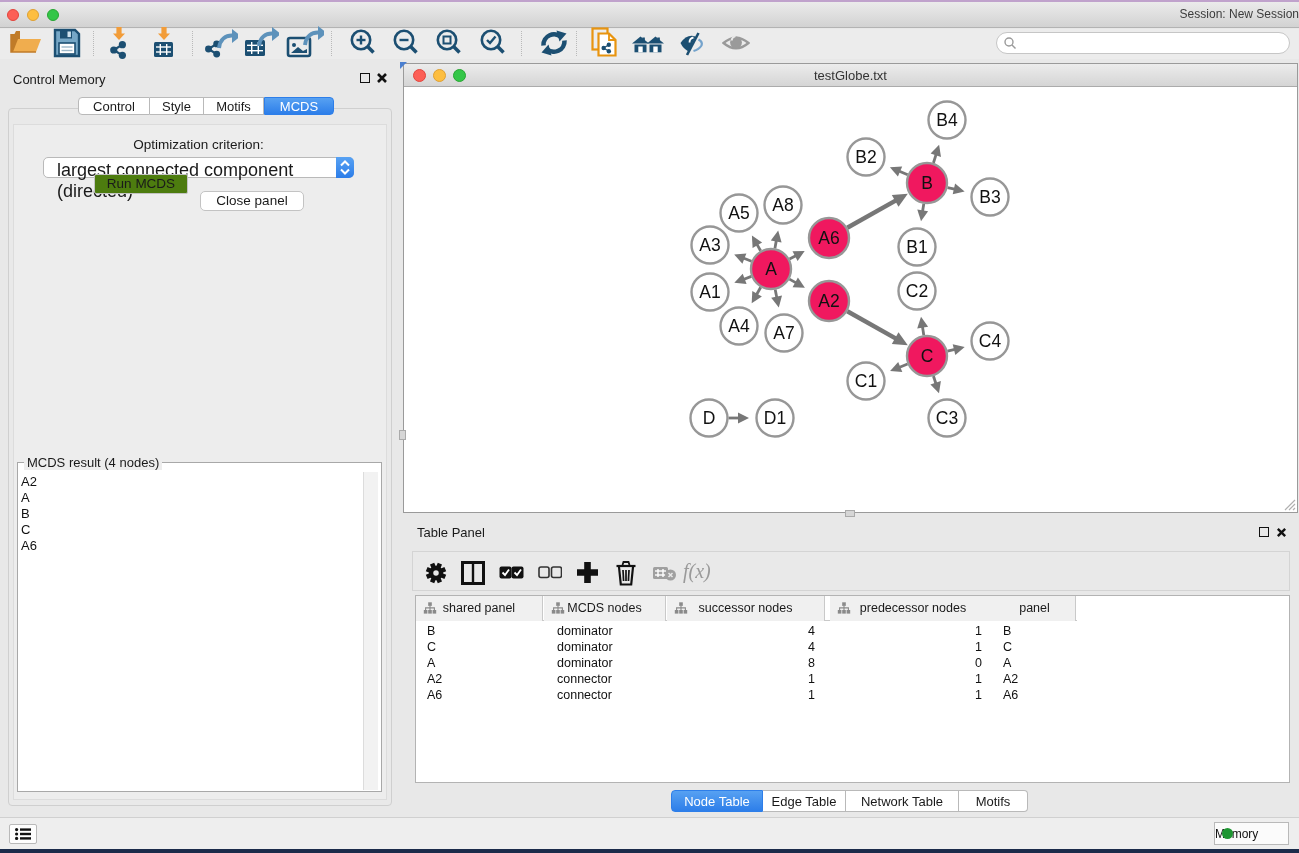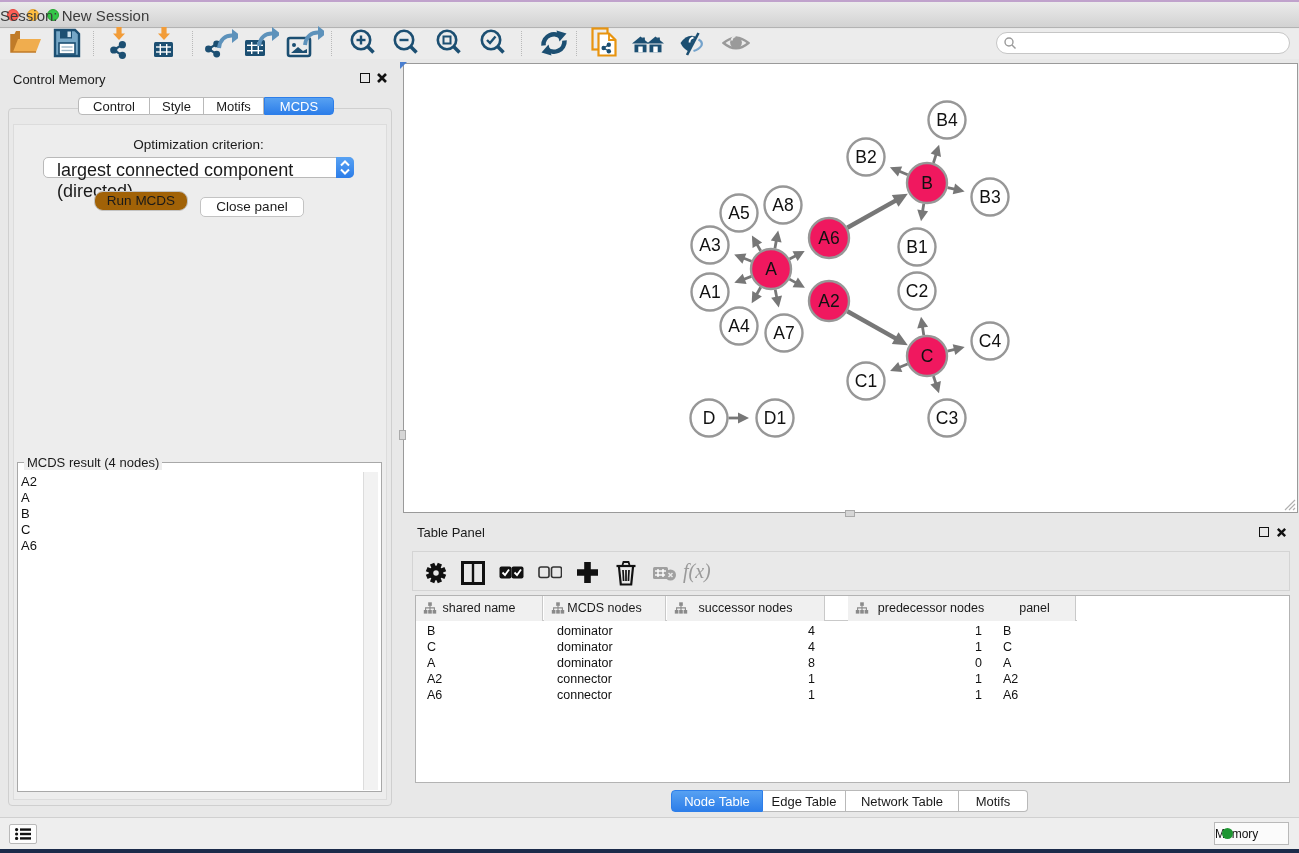--- a/index.html
+++ b/index.html
@@ -10,21 +10,21 @@
 .th {position:absolute;top:0;height:25px;border-right:1px solid #c9c9c9;text-align:center;font-size:12.5px;line-height:24px;color:#1a1a1a;background:#f0f0f0}
 .td {position:absolute;font-size:12.5px;color:#111;height:16px;line-height:16px}
 </style></head><body>
 
 <div class="abs" style="left:0;top:0;width:1299px;height:2px;background:#c0a2cc"></div>
 
 <div class="abs" style="left:0;top:2px;width:1299px;height:26px;background:linear-gradient(#ebebeb,#d2d2d2);border-bottom:1px solid #b3b3b3;border-radius:5px 5px 0 0">
  <div class="abs" style="left:7px;top:7px;width:12px;height:12px;border-radius:50%;background:#fc5f56;border:0.5px solid #e2443c"></div>
  <div class="abs" style="left:27px;top:7px;width:12px;height:12px;border-radius:50%;background:#fdbe40;border:0.5px solid #dfa032"></div>
  <div class="abs" style="left:47px;top:7px;width:12px;height:12px;border-radius:50%;background:#34c648;border:0.5px solid #27a532"></div>
- <div class="abs" style="left:0;top:5px;width:1299px;text-align:left;font-size:15px;color:#3c3c3c">Session: New Session</div>
+ <div class="abs" style="left:0;top:5px;width:1299px;text-align:right;font-size:12px;color:#3c3c3c">Session: New Session</div>
 </div>
 
 <div class="abs" style="left:0;top:29px;width:1299px;height:30px;background:#ececec"></div>
 <svg class="ti" style="left:8px" width="36" height="34" viewBox="0 0 36 34">
     <path d="M3 8 L3 26 L12 26 L12 5 L8 5 L6.5 8 Z" fill="#c07b28"></path>
     <path d="M5 26 L10 13 L33 13 L28 26 Z" fill="#f0ad4e"></path>
     <path d="M3 8 L3 26 L28 26" fill="none" stroke="#c07b28" stroke-width="1.5"></path>
   </svg>
 <svg class="ti" style="left:52px" width="30" height="34" viewBox="0 0 30 34">
     <path d="M3 4 L23 4 L27 8 L27 30 L3 30 Z" fill="#76a7c6" stroke="#1c4f72" stroke-width="2.4"></path>
@@ -169,29 +169,35 @@
 <div class="abs" style="left:43px;top:157px;width:311px;height:21px;background:#fff;border:1px solid #b9b9b9;border-radius:5px">
  <div class="abs" style="left:13px;top:2px;font-size:18px;color:#1a1a1a">largest connected component (directed)</div>
  <div class="abs" style="right:-1px;top:-1px;width:18px;height:21px;background:linear-gradient(#58a2f3,#2c7de9);border-radius:0 5px 5px 0">
   <svg width="12" height="15" viewBox="0 0 12 15" style="position:absolute;left:3px;top:3px">
         <path d="M2 5.5 L6 1.5 L10 5.5" fill="none" stroke="#fff" stroke-width="2"></path>
         <path d="M2 9.5 L6 13.5 L10 9.5" fill="none" stroke="#fff" stroke-width="2"></path>
       </svg>
  </div>
 </div>
 
-<div class="abs" style="left:94px;top:191px;width:94px;height:20px;background:#a16207;border:1px solid #c3c3c3;border-radius:9px;text-align:center;font-size:13.5px;line-height:18px;color:#1a1a1a">Run MCDS</div>
-<div class="abs" style="left:200px;top:197px;width:104px;height:20px;background:#fff;border:1px solid #c3c3c3;border-radius:5px;text-align:center;font-size:13.5px;line-height:18px;color:#1a1a1a">Close panel</div>
+<div class="abs" style="left:94px;top:174px;width:94px;height:20px;background:#4d7c0f;border:1px solid #c3c3c3;border-radius:2px;text-align:center;font-size:13.5px;line-height:18px;color:#1a1a1a">Run MCDS</div>
+<div class="abs" style="left:200px;top:191px;width:104px;height:20px;background:#fff;border:1px solid #c3c3c3;border-radius:5px;text-align:center;font-size:13.5px;line-height:18px;color:#1a1a1a">Close panel</div>
 
 <div class="abs" style="left:17px;top:462px;width:365px;height:330px;background:#fff;border:1px solid #a8a8a8"></div>
 <div class="abs" style="left:24px;top:455px;background:#ededed;padding:0 3px;font-size:13px;color:#1a1a1a">MCDS result (4 nodes)</div>
 <div class="abs" style="left:363px;top:472px;width:15px;height:318px;background:#f2f2f2;border-left:1px solid #dcdcdc"></div>
 <div class="abs" style="left:21px;top:474px;font-size:13px;line-height:16px;color:#111">A2<br>A<br>B<br>C<br>A6</div>
 
 <div class="abs" style="left:403px;top:63px;width:895px;height:450px;background:#fff;border:1px solid #9a9a9a">
+ <div class="abs" style="left:0;top:0;width:893px;height:23px;background:linear-gradient(#ececec,#d5d5d5);border-bottom:1px solid #ababab">
+  <div class="abs" style="left:9px;top:5px;width:13px;height:13px;border-radius:50%;background:#fc5f56;border:0.5px solid #e2443c"></div>
+  <div class="abs" style="left:29px;top:5px;width:13px;height:13px;border-radius:50%;background:#fdbe40;border:0.5px solid #dfa032"></div>
+  <div class="abs" style="left:49px;top:5px;width:13px;height:13px;border-radius:50%;background:#34c648;border:0.5px solid #27a532"></div>
+  <div class="abs" style="left:0;top:4px;width:893px;text-align:center;font-size:13px;color:#333">testGlobe.txt</div>
+ </div>
  <svg width="893" height="425" style="position:absolute;left:0;top:23px" font-family="Liberation Sans, sans-serif">
       <line x1="347.4" y1="189.4" x2="338.7" y2="192.7" stroke="#777777" stroke-width="2.8"></line>
       <polygon points="330.3,195.8 338.7,186.8 342.6,197.1" fill="#777777"></polygon>
       <line x1="347.5" y1="174.3" x2="338.6" y2="170.8" stroke="#777777" stroke-width="2.8"></line>
       <polygon points="330.2,167.5 342.4,166.4 338.4,176.7" fill="#777777"></polygon>
       <line x1="356.7" y1="200.3" x2="352.1" y2="208.5" stroke="#777777" stroke-width="2.8"></line>
       <polygon points="347.7,216.3 348.3,204.0 357.9,209.4" fill="#777777"></polygon>
       <line x1="356.6" y1="163.8" x2="352.4" y2="156.4" stroke="#777777" stroke-width="2.8"></line>
       <polygon points="347.9,148.6 358.1,155.4 348.6,160.9" fill="#777777"></polygon>
       <line x1="371.2" y1="202.6" x2="373.0" y2="211.7" stroke="#777777" stroke-width="2.8"></line>
@@ -333,36 +339,36 @@
 <div style="position:absolute;left:683px;top:560px;font-family:'Liberation Serif',serif;font-style:italic;font-size:20px;color:#9a9a9a">f(x)</div>
 
 <div class="abs" style="left:415px;top:595px;width:875px;height:188px;background:#fff;border:1px solid #b3b3b3">
  <div class="abs" style="left:0;top:0;width:661px;height:25px;border-bottom:1px solid #c9c9c9">
       <div class="th" style="left:0px;width:127px"><svg width="14" height="12" viewBox="0 0 14 12" style="position:absolute;left:7px;top:6px">
           <rect x="5.2" y="0.3" width="3.6" height="3.6" fill="#8a8a8a"></rect>
           <path d="M7 3.9 L7 5.9 M2.6 8 L2.6 5.9 L11.4 5.9 L11.4 8 M7 5.9 L7 8" stroke="#8a8a8a" stroke-width="1.1" fill="none"></path>
           <rect x="0.8" y="8" width="3.6" height="3.6" fill="#8a8a8a"></rect>
           <rect x="5.2" y="8" width="3.6" height="3.6" fill="#8a8a8a"></rect>
           <rect x="9.6" y="8" width="3.6" height="3.6" fill="#8a8a8a"></rect>
-        </svg><span>shared name</span></div>
+        </svg><span>shared panel</span></div>
       <div class="th" style="left:128px;width:122px"><svg width="14" height="12" viewBox="0 0 14 12" style="position:absolute;left:7px;top:6px">
           <rect x="5.2" y="0.3" width="3.6" height="3.6" fill="#8a8a8a"></rect>
           <path d="M7 3.9 L7 5.9 M2.6 8 L2.6 5.9 L11.4 5.9 L11.4 8 M7 5.9 L7 8" stroke="#8a8a8a" stroke-width="1.1" fill="none"></path>
           <rect x="0.8" y="8" width="3.6" height="3.6" fill="#8a8a8a"></rect>
           <rect x="5.2" y="8" width="3.6" height="3.6" fill="#8a8a8a"></rect>
           <rect x="9.6" y="8" width="3.6" height="3.6" fill="#8a8a8a"></rect>
         </svg><span>MCDS nodes</span></div>
       <div class="th" style="left:251px;width:158px"><svg width="14" height="12" viewBox="0 0 14 12" style="position:absolute;left:7px;top:6px">
           <rect x="5.2" y="0.3" width="3.6" height="3.6" fill="#8a8a8a"></rect>
           <path d="M7 3.9 L7 5.9 M2.6 8 L2.6 5.9 L11.4 5.9 L11.4 8 M7 5.9 L7 8" stroke="#8a8a8a" stroke-width="1.1" fill="none"></path>
           <rect x="0.8" y="8" width="3.6" height="3.6" fill="#8a8a8a"></rect>
           <rect x="5.2" y="8" width="3.6" height="3.6" fill="#8a8a8a"></rect>
           <rect x="9.6" y="8" width="3.6" height="3.6" fill="#8a8a8a"></rect>
         </svg><span>successor nodes</span></div>
-      <div class="th" style="left:432px;width:167px"><svg width="14" height="12" viewBox="0 0 14 12" style="position:absolute;left:7px;top:6px">
+      <div class="th" style="left:414px;width:167px"><svg width="14" height="12" viewBox="0 0 14 12" style="position:absolute;left:7px;top:6px">
           <rect x="5.2" y="0.3" width="3.6" height="3.6" fill="#8a8a8a"></rect>
           <path d="M7 3.9 L7 5.9 M2.6 8 L2.6 5.9 L11.4 5.9 L11.4 8 M7 5.9 L7 8" stroke="#8a8a8a" stroke-width="1.1" fill="none"></path>
           <rect x="0.8" y="8" width="3.6" height="3.6" fill="#8a8a8a"></rect>
           <rect x="5.2" y="8" width="3.6" height="3.6" fill="#8a8a8a"></rect>
           <rect x="9.6" y="8" width="3.6" height="3.6" fill="#8a8a8a"></rect>
         </svg><span>predecessor nodes</span></div>
       <div class="th" style="left:578px;width:82px"><span>panel</span></div>
     </div>
  <div class="td" style="left:11px;top:27px">B</div>
     <div class="td" style="left:141px;top:27px">dominator</div>

